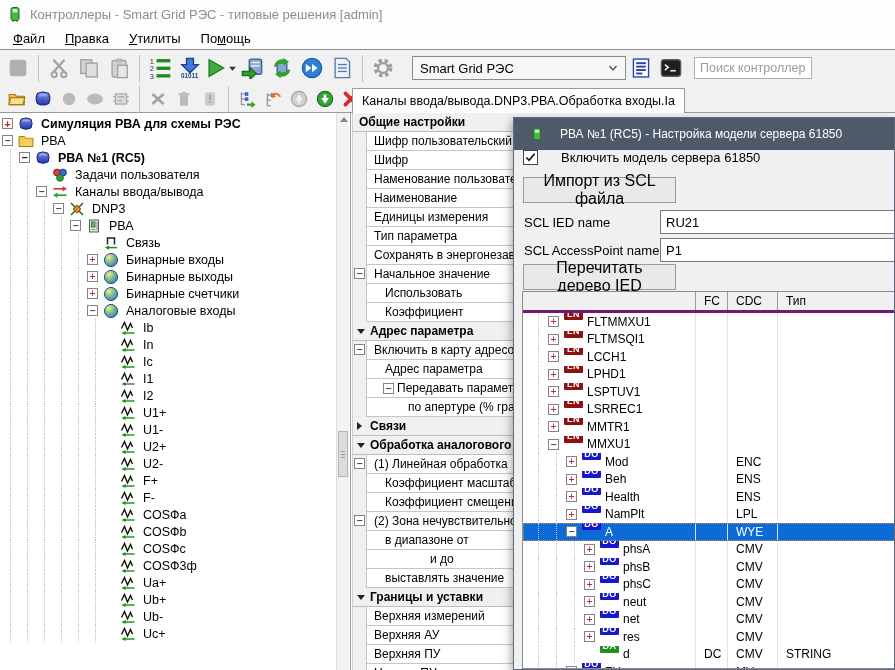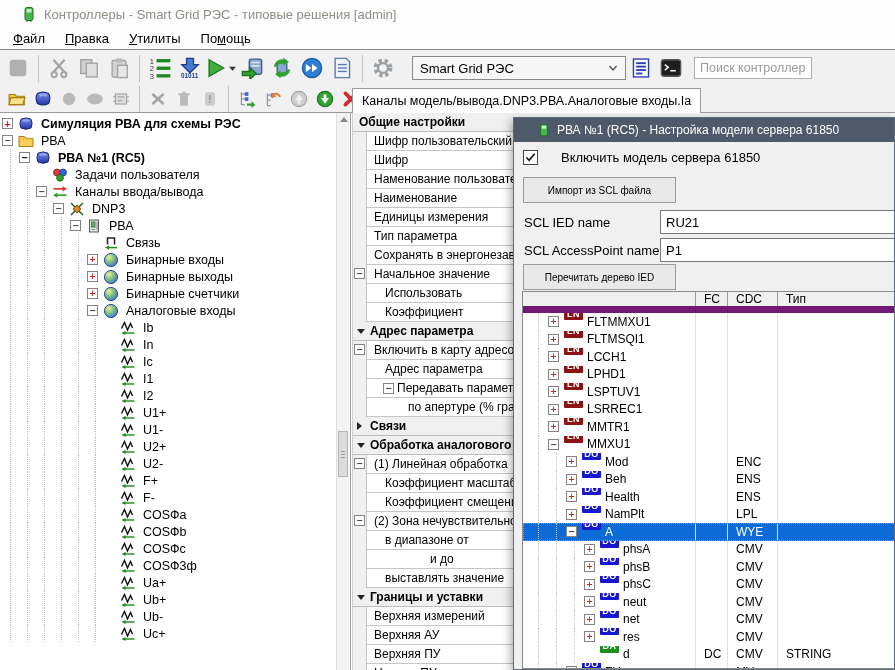--- a/index.html
+++ b/index.html
@@ -1,21 +1,21 @@
 <!DOCTYPE html>
 <html style="--sel: #0d6bd8; --dlgbar: #4e5a69; --ln: #8e1212; --do: #1717cf; --da: #1f8f1f;"><head>
 <meta charset="utf-8">
 <style>
 *{box-sizing:border-box}
 html,body{margin:0;padding:0}
 body{background:#777;font-family:"Liberation Sans",sans-serif}
 .app{position:relative;width:895px;height:670px;background:#fff;overflow:hidden;color:#000}
 
 
-.titlebar{position:absolute;left:0;top:0;width:100%;height:28px;background:#fdfdfd;display:flex;align-items:center;gap:7px;padding-left:21px;font-size:13px;color:#8f8f87}
+.titlebar{position:absolute;left:0;top:0;width:100%;height:28px;background:#fdfdfd;display:flex;align-items:center;gap:7px;padding-left:7px;font-size:13px;color:#8f8f87}
 .titlebar .icn svg{width:16px;height:16px;display:block}
 
 
 .menubar{position:absolute;left:0;top:28px;width:100%;height:22px;background:#fdfdfd;border-bottom:1px solid #8a8a8a;display:flex;align-items:center;padding-left:3px;font-size:13px}
 .menu-item{padding:2px 10px;cursor:default}
 
 
 .toolbar{position:absolute;left:0;top:50px;width:100%;height:36px;background:#f1f1f1;display:flex;align-items:center;padding-left:3px}
 .tbwrap{display:flex;align-items:center}
 .tb-btn{height:30px;min-width:30px;display:flex;align-items:center;justify-content:center;border-radius:3px}
@@ -66,37 +66,37 @@
 .arr.right{border-top:4px solid transparent;border-bottom:4px solid transparent;border-left:5px solid #222;top:5px}
 .prow{height:19px;display:flex}
 .pgut{width:13px;flex:0 0 auto;position:relative;background:#f0f0f0}
 .pgut .exp{position:absolute;left:1px;top:3px}
 .pcell{flex:1;background:#fff;border:1px solid #c6c6c6;border-top:none;display:flex;align-items:center;font-size:12px;white-space:nowrap;overflow:hidden}
 .pcell .exp{flex:0 0 auto}
 .plabel{padding:0 3px}
 
 
 .dialog{position:absolute;left:513px;top:117px;width:382px;height:553px;background:#f0f0f0;border:1px solid #5f6b7a;box-shadow:-3px 3px 8px rgba(0,0,0,.28);overflow:hidden;z-index:10}
-.dlg-title{height:24px;background:var(--dlgbar);color:#fff;display:flex;align-items:center;gap:6px;padding-left:23px;font-size:12px;white-space:nowrap}
+.dlg-title{height:32px;background:var(--dlgbar);color:#fff;display:flex;align-items:center;gap:16px;padding-left:16px;font-size:12px;white-space:nowrap}
 .dlg-title .icn svg{width:14px;height:14px;display:block}
 .dlg-check{position:absolute;left:9px;top:32px;display:flex;align-items:center;gap:23px;font-size:13px}
 .cbox{width:15px;height:15px;background:#fff;border:1px solid #444;display:flex;align-items:center;justify-content:center}
 .cbox svg{width:11px;height:11px}
-.dlg-btn{position:absolute;background:#e9e9e9;border:1px solid #9a9a9a;font-size:10px;display:flex;align-items:center;justify-content:center;font-family:inherit}
+.dlg-btn{position:absolute;background:#e9e9e9;border:1px solid #9a9a9a;font-size:16px;display:flex;align-items:center;justify-content:center;font-family:inherit}
 .btn-import{left:9px;top:59px;width:153px;height:26px}
 .btn-reread{left:9px;top:146px;width:153px;height:26px}
 .dlg-label{position:absolute;font-size:13px;white-space:nowrap}
 .lbl-ied{left:10px;top:97px}
 .lbl-ap{left:10px;top:125px}
 .dlg-input{position:absolute;width:242px;height:24px;border:1px solid #7a7a7a;background:#fff;font-size:13px;padding:2px 5px;font-family:inherit}
 .inp-ied{left:146px;top:92px}
 .inp-ap{left:146px;top:120px}
 
 .dlg-table{position:absolute;left:8px;top:173px;width:374px;bottom:0;background:#fff;border:1px solid #8a8a8a;border-right:none;overflow:hidden}
-.th-row{height:21px;display:flex;background:#f0f0f0;border-bottom:7px solid #701a75;font-size:12px}
+.th-row{height:21px;display:flex;background:#f0f0f0;border-bottom:3px solid #701a75;font-size:12px}
 .thc{align-self:stretch;display:flex;align-items:center;padding-left:8px}
 .th-name{flex:1}
 .colfc{width:32px;border-left:1px solid #9a9a9a}
 .colcdc{width:50px;border-left:1px solid #9a9a9a}
 .coltype{width:119px;border-left:1px solid #9a9a9a}
 .dt-row{height:17.5px;display:flex;align-items:stretch;font-size:12px;white-space:nowrap}
 .dt-row.sel{background:var(--sel);color:#fff;outline:1px dotted #d08a5a;outline-offset:-1px}
 .dt-name{flex:1;display:flex;align-items:center;overflow:hidden;padding-left:7px}
 .dtc{display:flex;align-items:center;padding-left:8px;overflow:hidden}
 .dt-row .colfc,.dt-row .colcdc,.dt-row .coltype{border-left:1px solid #e2e2e2}
@@ -413,21 +413,21 @@
         <span class="tb-btn">
           <span class="icn">
             <svg viewBox="0 0 16 16">
               <path d="M3 3 L13 13 M13 3 L3 13" stroke="#d42a2a" stroke-width="3.2" stroke-linecap="round"></path>
             </svg>
           </span>
         </span>
       </span>
   </div>
   <div class="tab">
-    <span>Каналы модель/вывода.DNP3.РВА.Аналоговые входы.Ia</span>
+    <span>Каналы ввода/вывода.DNP3.РВА.Обработка входы.Ia</span>
   </div>
   <div class="main-line"></div>
 
   <div class="tree-panel">
     <div class="tree-items" id="tree-items">
         <div class="trow b">
           <span class="expslot">
             <span class="exp plus">+</span>
           </span>
           <span class="ticon">

